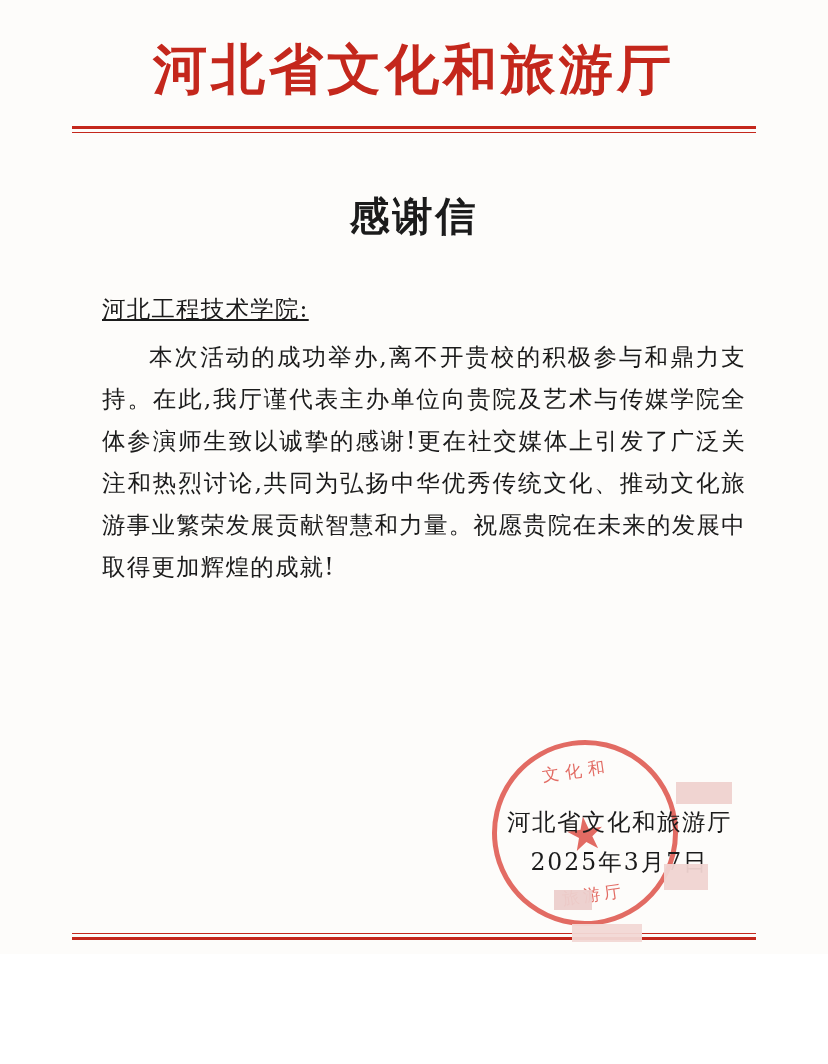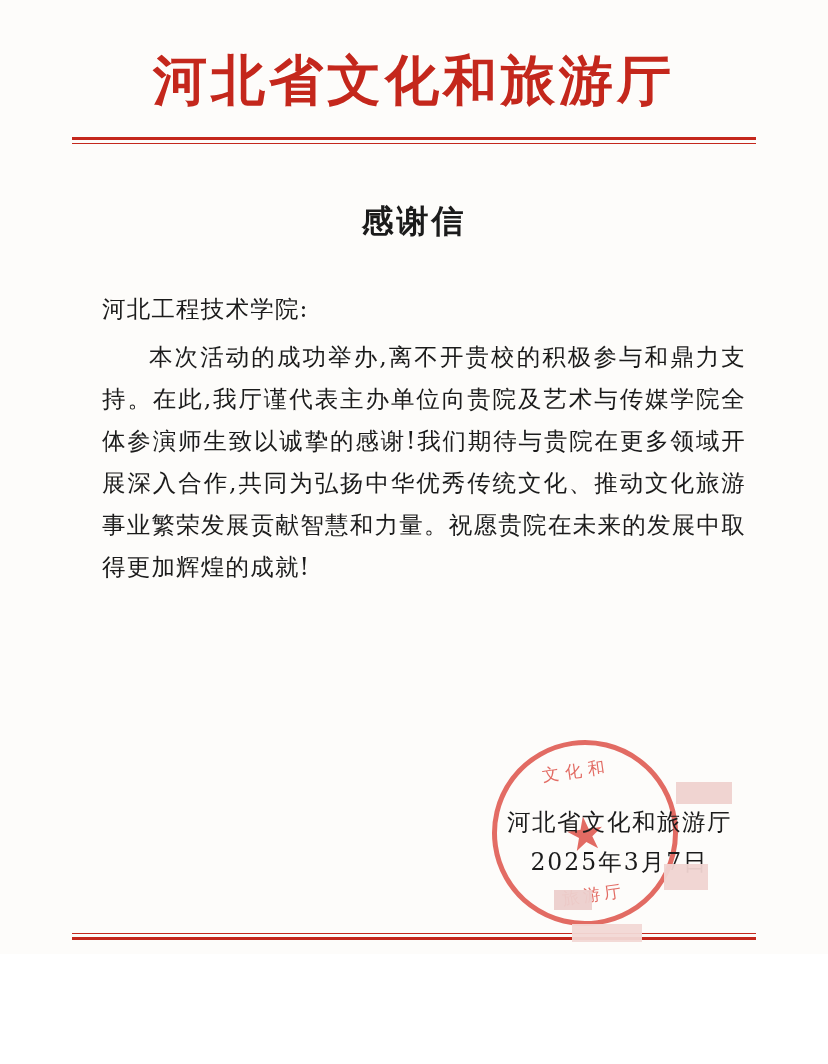--- a/index.html
+++ b/index.html
@@ -13,21 +13,21 @@
     overflow: hidden;
     font-family: "DejaVu Serif", "Liberation Serif", serif;
   }
 
   .page {
     position: relative;
     width: 828px;
     height: 954px;
     background: #fdfcfa;
     box-sizing: border-box;
-    padding: 15px 72px;
+    padding: 4px 72px;
   }
 
   
   .letterhead {
     text-align: center;
     padding-top: 34px;
   }
   .letterhead-title {
     color: #c4271c;
     font-size: 54px;
@@ -50,39 +50,40 @@
   .rule-thin {
     height: 1px;
     background: #c4271c;
     width: 100%;
     margin-top: 3px;
   }
 
   
   .doc-title {
     text-align: center;
-    font-size: 32px;
+    font-size: 40px;
     font-weight: 700;
     letter-spacing: 3px;
     color: #1b1b1b;
     margin-top: 56px;
   }
 
   
   .body-area {
     margin-top: 44px;
     color: #1b1b1b;
     font-size: 23.5px;
     line-height: 42px;
     letter-spacing: 1.2px;
     text-align: justify;
   }
   .salutation {
     margin: 11px 0 6px 0;
     padding-left: 30px;
+    text-decoration: underline;
   }
   .para {
     margin: 0;
     text-indent: 2em;
     padding: 0 10px 0 30px;
   }
   .para + .para {
     margin-top: 2px;
   }
 
@@ -178,21 +179,21 @@
 
   <div class="rule-wrap">
     <div class="rule-thick"></div>
     <div class="rule-thin"></div>
   </div>
 
   <div class="doc-title">感谢信</div>
 
   <div class="body-area">
     <p class="salutation">河北工程技术学院:</p>
-    <p class="para">本次活动的成功举办,离不开贵校的积极参与和鼎力支持。在此,我厅谨代表主办单位向贵院及艺术与传媒学院全体参演师生致以诚挚的感谢!我们期待与贵院在更多领域开展深入合作,共同为弘扬中华优秀传统文化、推动文化旅游事业繁荣发展贡献智慧和力量。祝愿贵院在未来的发展中取得更加辉煌的成就!</p>
+    <p class="para">本次活动的成功举办,离不开贵校的积极参与和鼎力支持。在此,我厅谨代表主办单位向贵院及艺术与传媒学院全体参演师生致以诚挚的感谢!更在社交媒体上引发了广泛关注和热烈讨论,共同为弘扬中华优秀传统文化、推动文化旅游事业繁荣发展贡献智慧和力量。祝愿贵院在未来的发展中取得更加辉煌的成就!</p>
   </div>
 
   <div class="seal">
     <div class="seal-text-top">文化和</div>
     <div class="seal-star">★</div>
     <div class="seal-text-bottom">旅游厅</div>
   </div>
 
   <div class="mosaic m1"></div>
   <div class="mosaic m2"></div>

